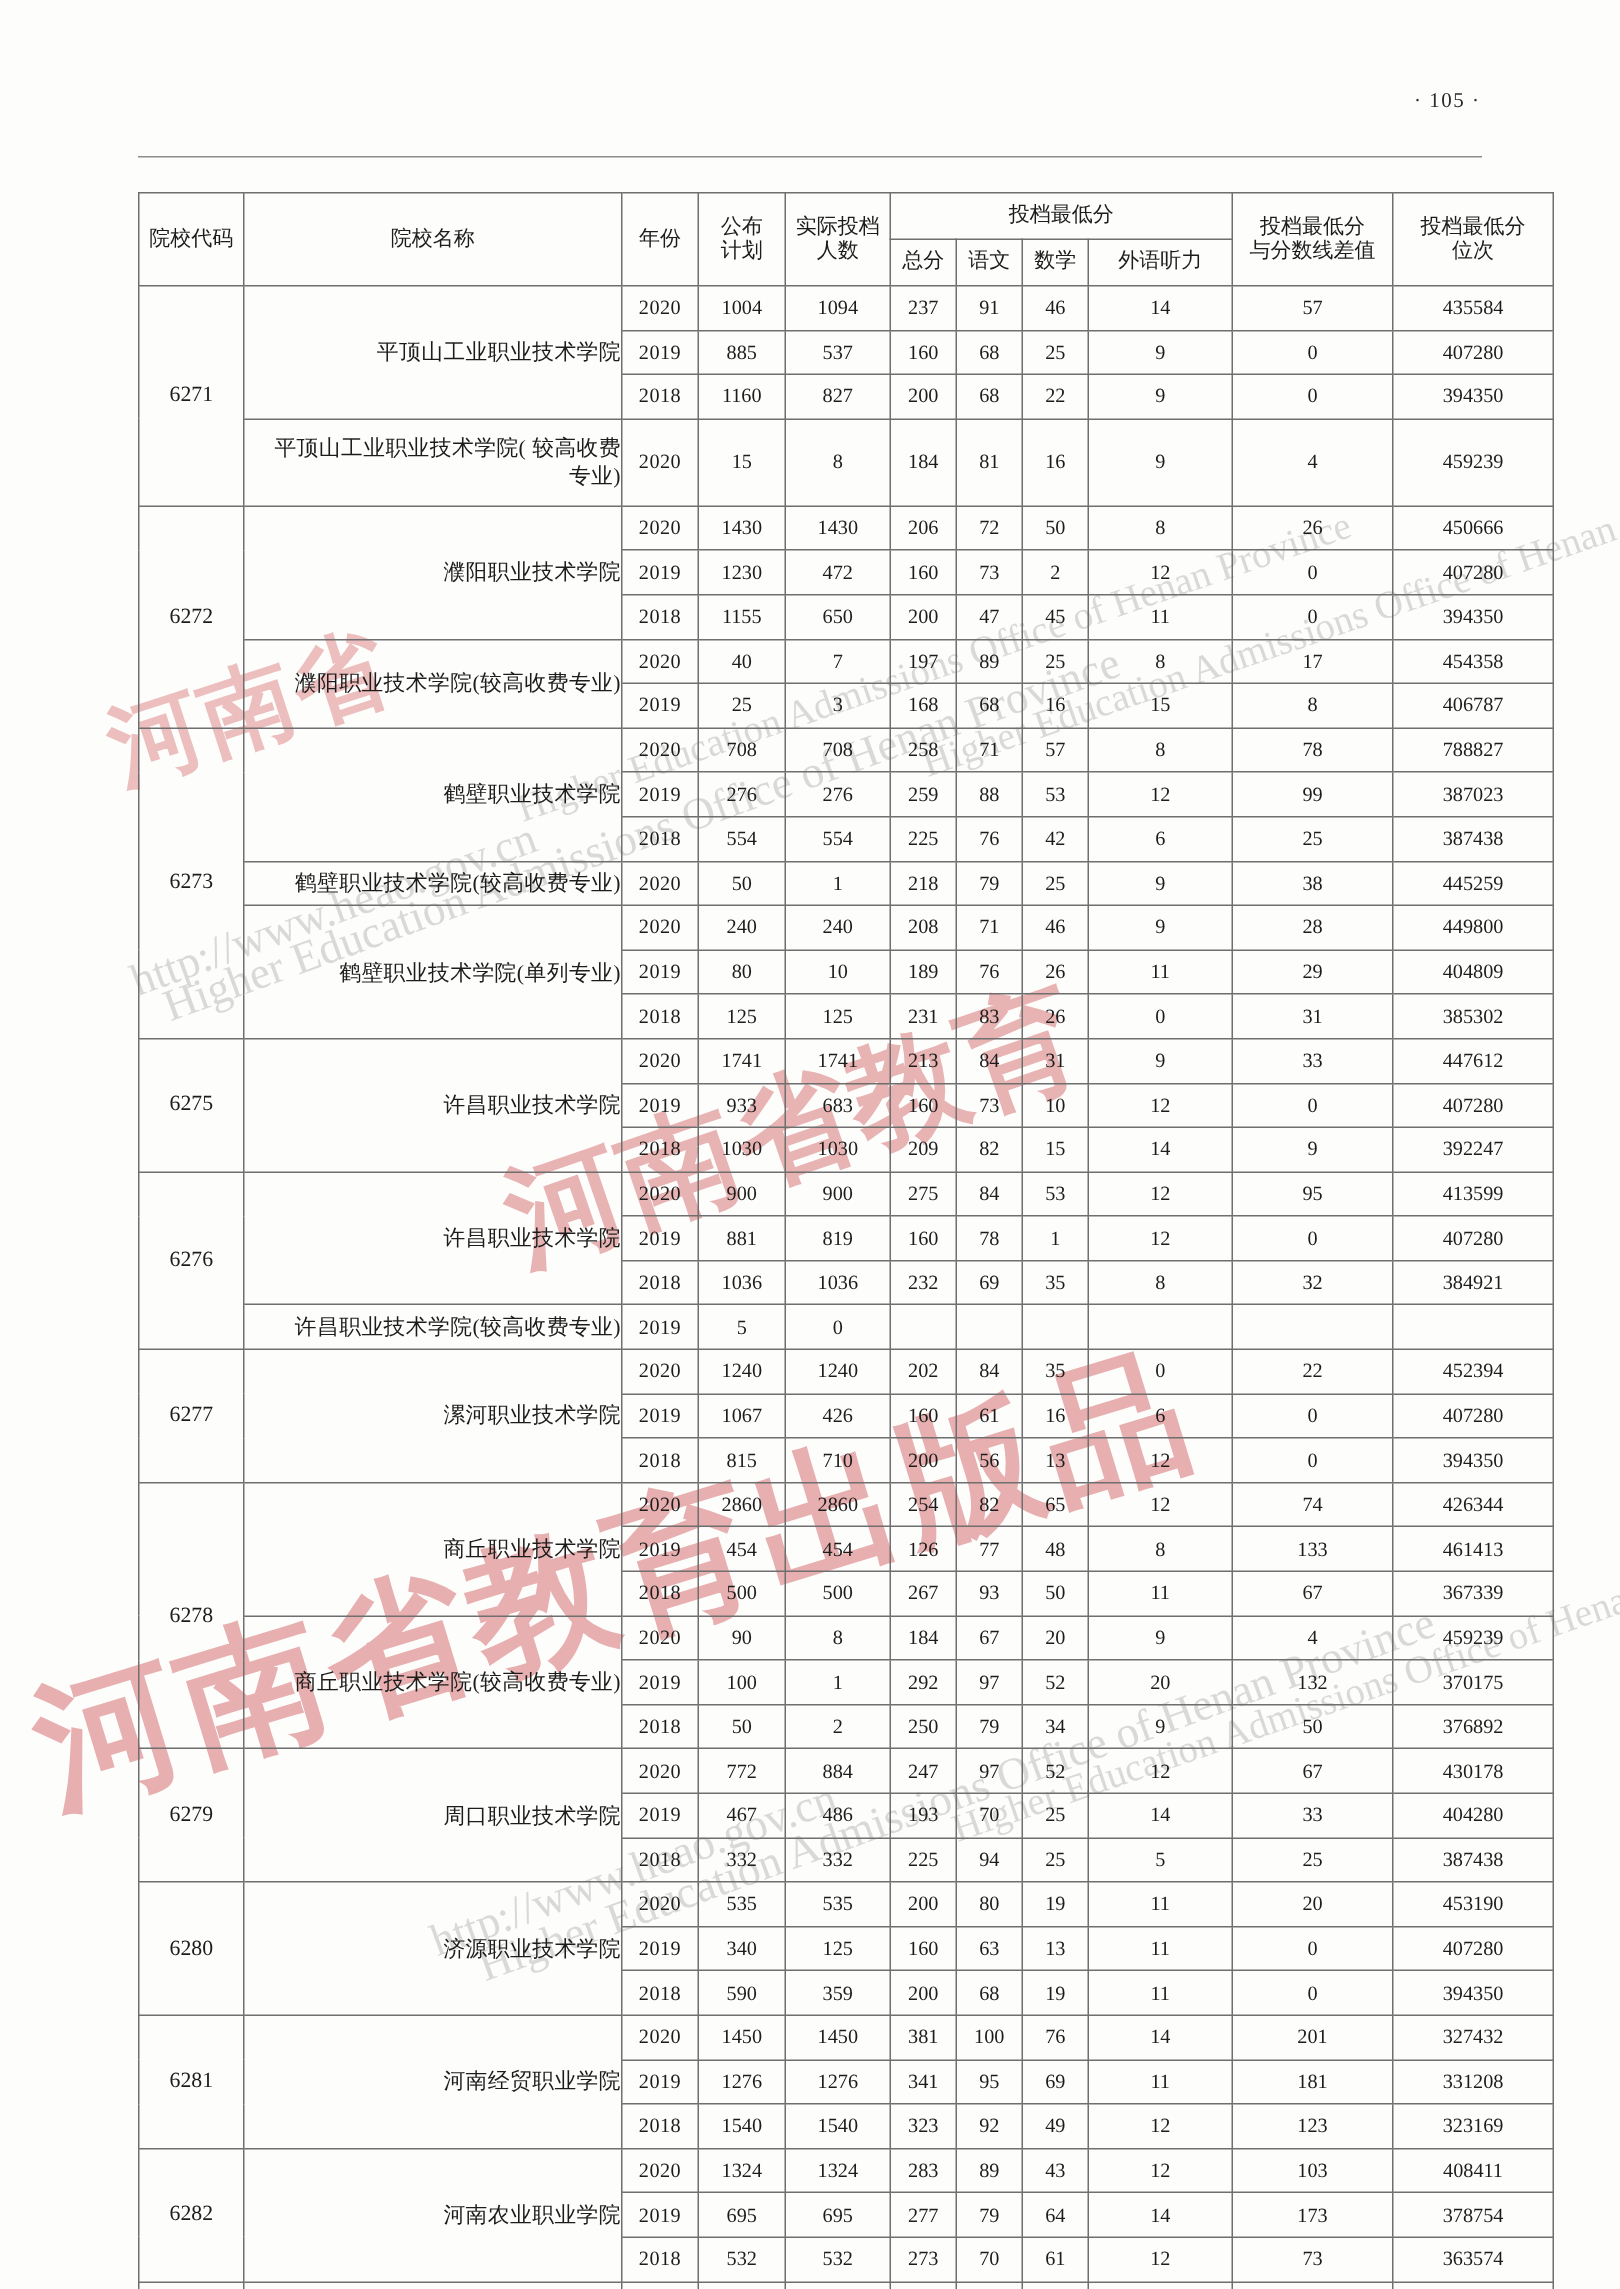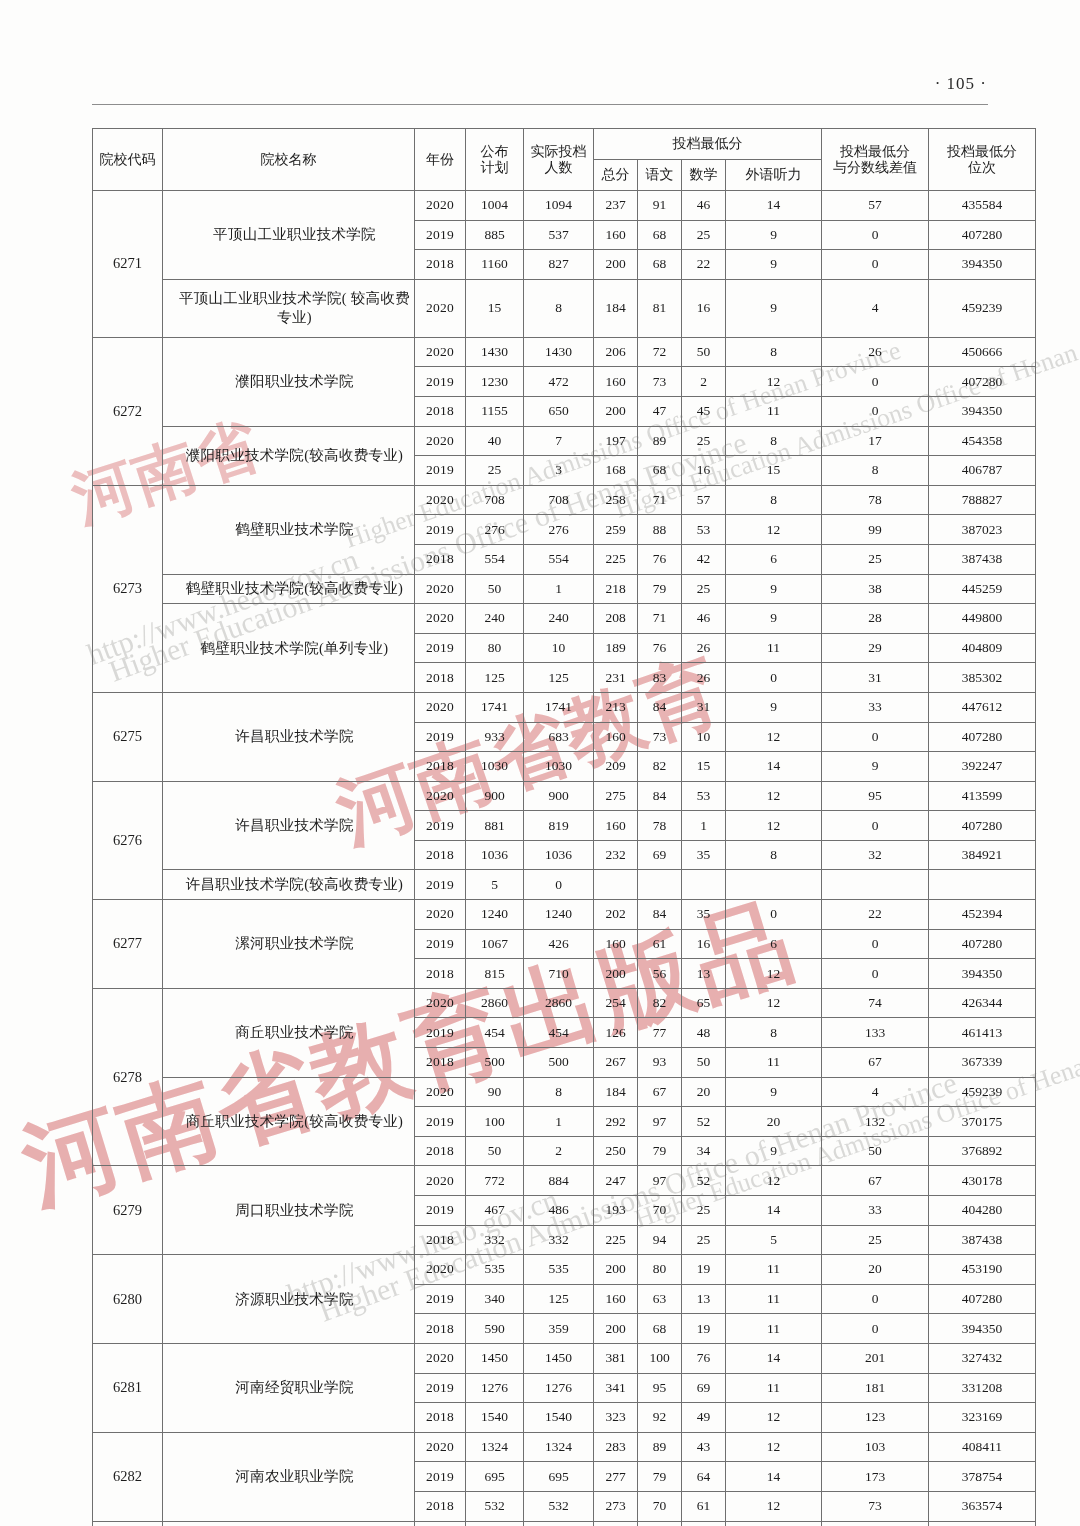--- a/index.html
+++ b/index.html
@@ -64,22 +64,22 @@
   
   .hdr{
     position:absolute;left:0;right:0;top:62px;
     display:flex;align-items:baseline;justify-content:center;
   }
   .hdr-title{
     font-size:18.5px;font-weight:bold;letter-spacing:.2px;
     color:#1b1b1b;white-space:nowrap;
   }
   .hdr-page{
-    position:absolute;right:93px;top:74px;
-    font-size:17px;color:#2a2a2a;letter-spacing:1px;
+    position:absolute;right:93px;top:60px;
+    font-size:14px;color:#2a2a2a;letter-spacing:1px;
   }
   .hdr-rule{
     position:absolute;left:92px;right:92px;top:104px;
     height:1px;background:#8d8d8d;
   }
 
   
   .tbl-wrap{
     position:absolute;left:92px;top:128px;width:896px;
   }
@@ -101,21 +101,21 @@
   thead th{
     font-weight:normal;
     font-size:14px;
     line-height:1.12;
     padding:3px 1px;
     height:24px;
   }
   thead th.two{padding:2px 1px;}
   tbody td{height:28.6px;}
   td.name{
-    text-align:center;
+    text-align:right;
     padding-left:12px;
     font-size:14.5px;
     letter-spacing:.3px;
   }
   td.code{font-size:14.5px;margin-left:11px;}
   td.year{font-size:13.5px;letter-spacing:.3px;}
   td.num{font-size:13.5px;}
 
   
   col.c-code{width:70px;}

